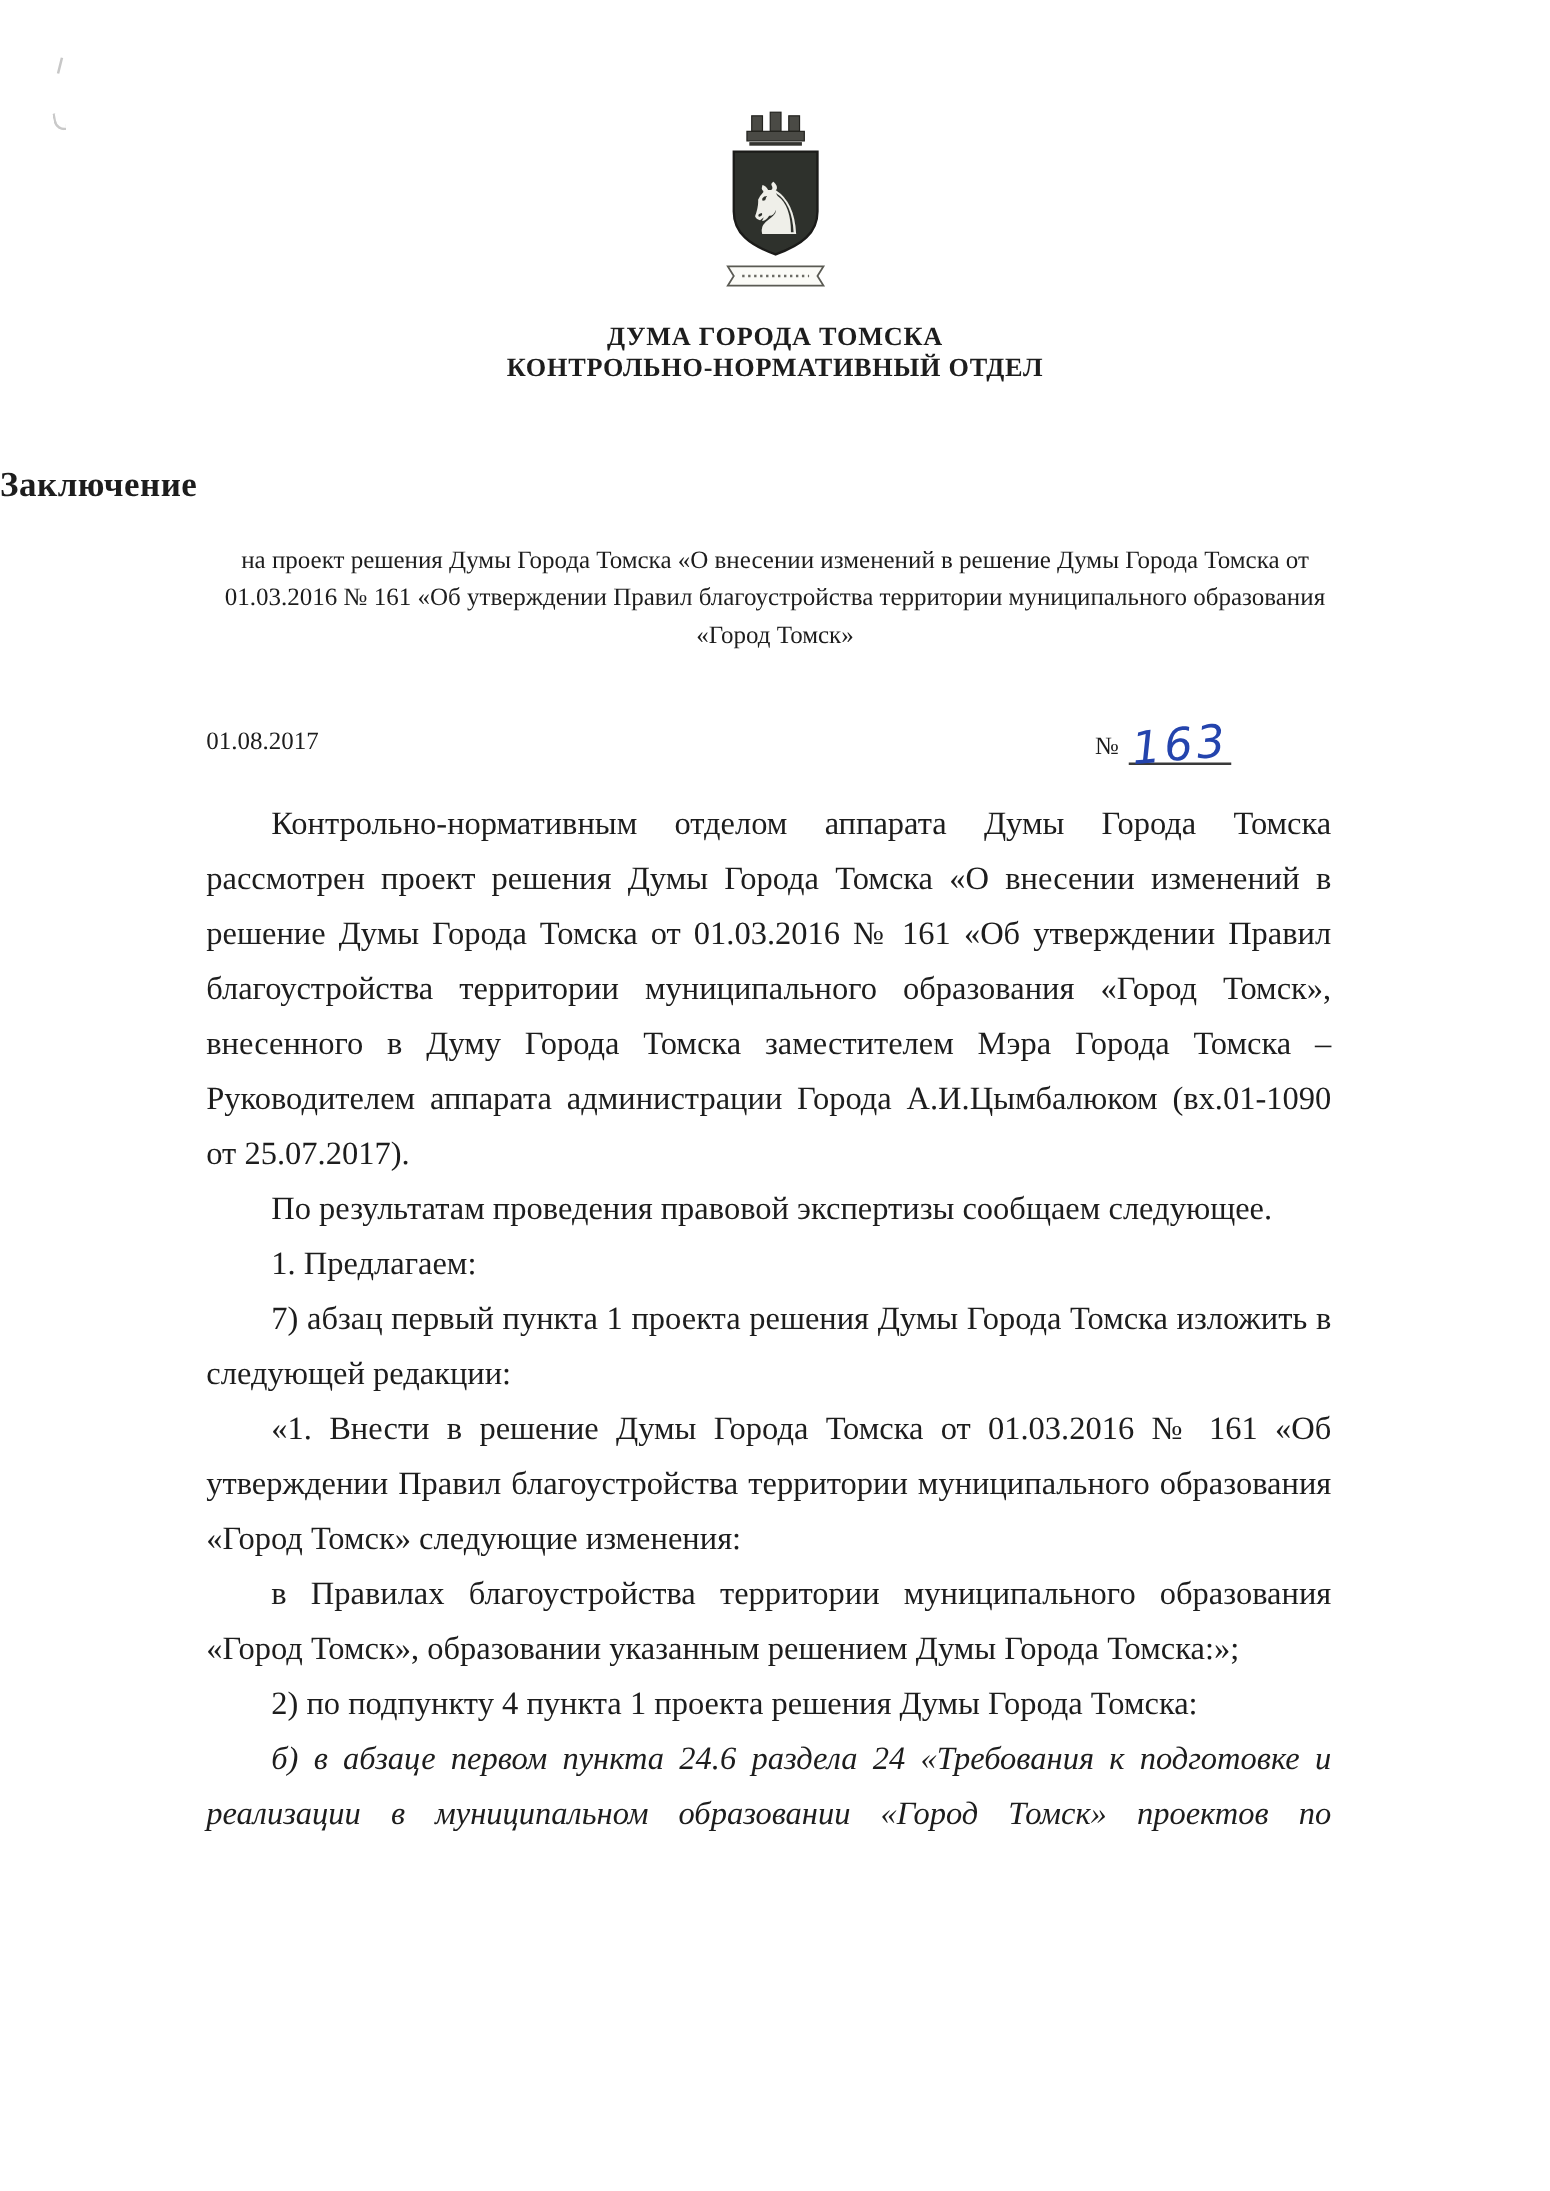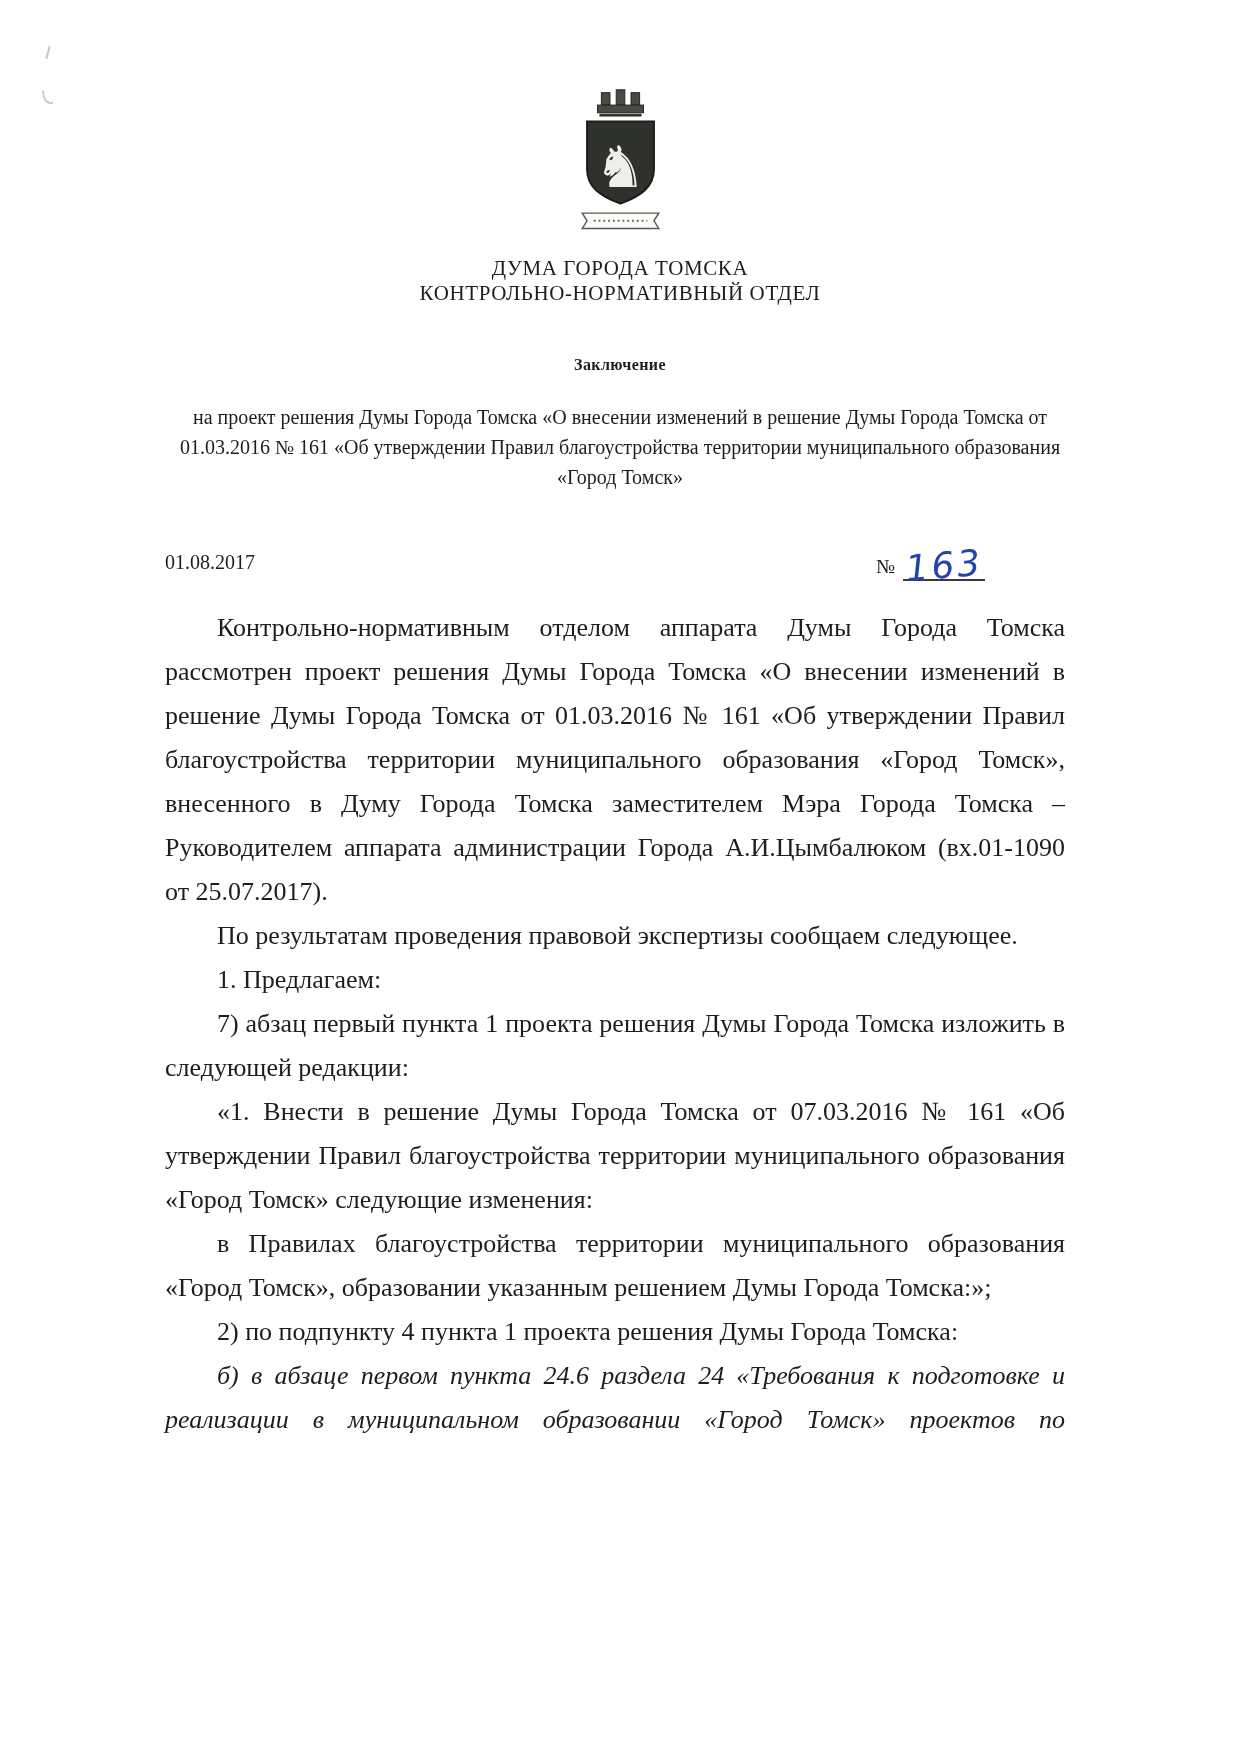--- a/index.html
+++ b/index.html
@@ -17,32 +17,32 @@
   }
   
   .artifact { position: absolute; }
   .a1 { left: 47px; top: 46px; width: 2px; height: 13px; background: #c7c7c7; transform: rotate(14deg); }
   .a2 { left: 43px; top: 90px; width: 9px; height: 15px; border-left: 2px solid #c9c9c9; border-bottom: 2px solid #c9c9c9; border-radius: 0 0 0 9px; transform: rotate(-10deg); }
 
   .emblem { width: 115px; margin: 0 auto; text-align: center; }
 
   .org, .dept {
     text-align: center;
-    font-weight: normal;
+    font-weight: bold;
     font-size: 21px;
     letter-spacing: 0.6px;
   }
   .org  { margin-top: 14px; }
   .dept { margin-top: 0; }
 
   .doctype {
-    margin-top: 50px;
-    text-align: center;
+    margin-top: 66px;
+    text-align: left;
     font-weight: bold;
-    font-size: 16px;
+    font-size: 28px;
     letter-spacing: 0.4px;
   }
 
   .subject {
     max-width: 930px;
     margin: 28px auto 0;
     text-align: center;
     font-size: 20px;
     line-height: 30px;
   }
@@ -127,19 +127,19 @@
     <span class="number-block">
       <span>№</span><span class="num-line"><span class="handwritten">163</span></span>
     </span>
   </div>
 
   <div class="body-text">
     <p>Контрольно-нормативным отделом аппарата Думы Города Томска рассмотрен проект решения Думы Города Томска «О внесении изменений в решение Думы Города Томска от 01.03.2016 № 161 «Об утверждении Правил благоустройства территории муниципального образования «Город Томск», внесенного в Думу Города Томска заместителем Мэра Города Томска – Руководителем аппарата администрации Города А.И.Цымбалюком (вх.01-1090 от 25.07.2017).</p>
     <p>По результатам проведения правовой экспертизы сообщаем следующее.</p>
     <p>1. Предлагаем:</p>
     <p>7) абзац первый пункта 1 проекта решения Думы Города Томска изложить в следующей редакции:</p>
-    <p>«1. Внести в решение Думы Города Томска от 07.03.2016 № 161 «Об утверждении Правил благоустройства территории муниципального образования «Город Томск» следующие изменения:</p>
+    <p>«1. Внести в решение Думы Города Томска от 01.03.2016 № 161 «Об утверждении Правил благоустройства территории муниципального образования «Город Томск» следующие изменения:</p>
     <p>в Правилах благоустройства территории муниципального образования «Город Томск», образовании указанным решением Думы Города Томска:»;</p>
     <p>2) по подпункту 4 пункта 1 проекта решения Думы Города Томска:</p>
     <p class="stretch-last">б) в абзаце первом пункта 24.6 раздела 24 «Требования к подготовке и реализации в муниципальном образовании «Город Томск» проектов по</p>
   </div>
 
 </div>
 
 </body></html>

